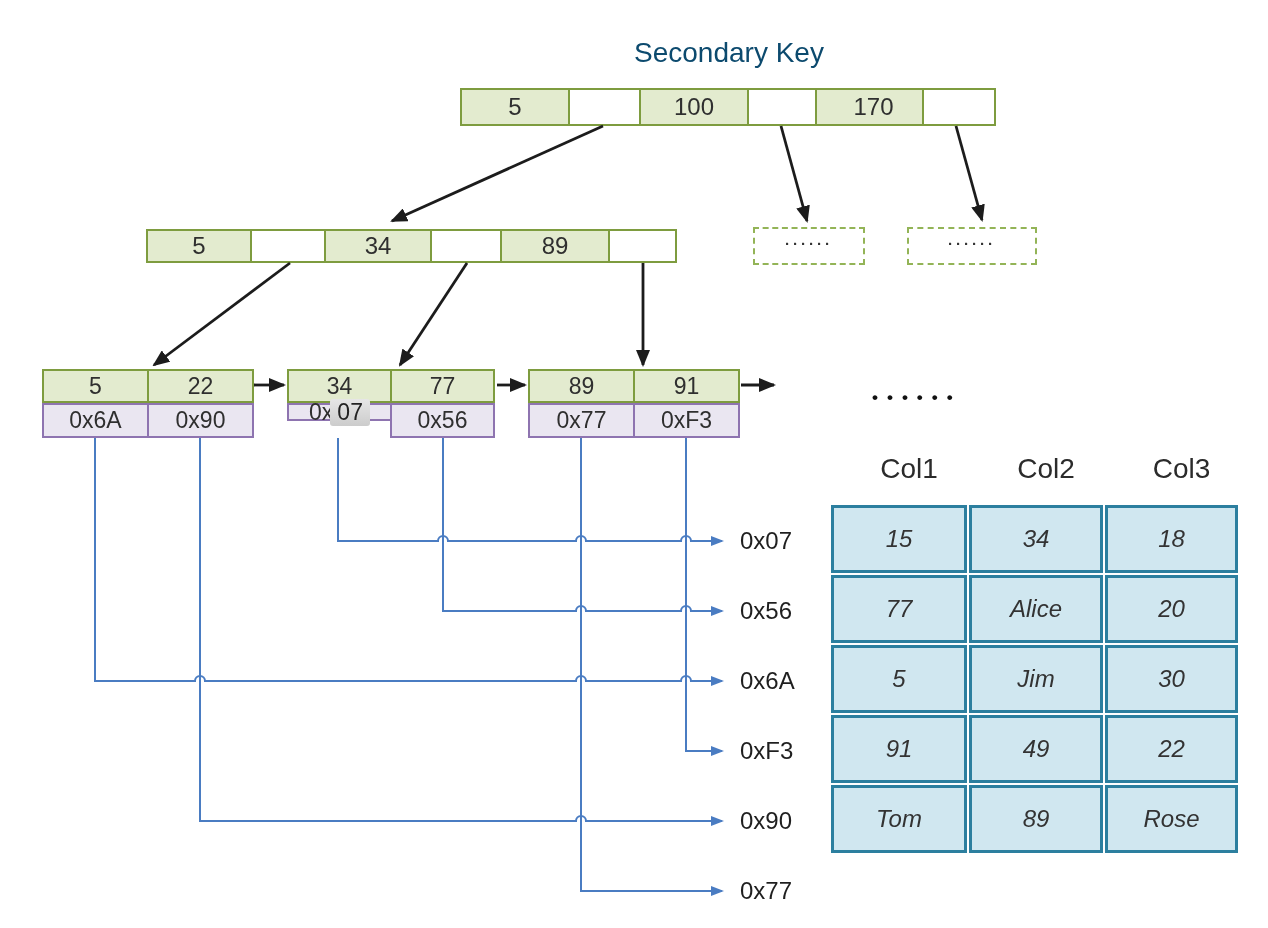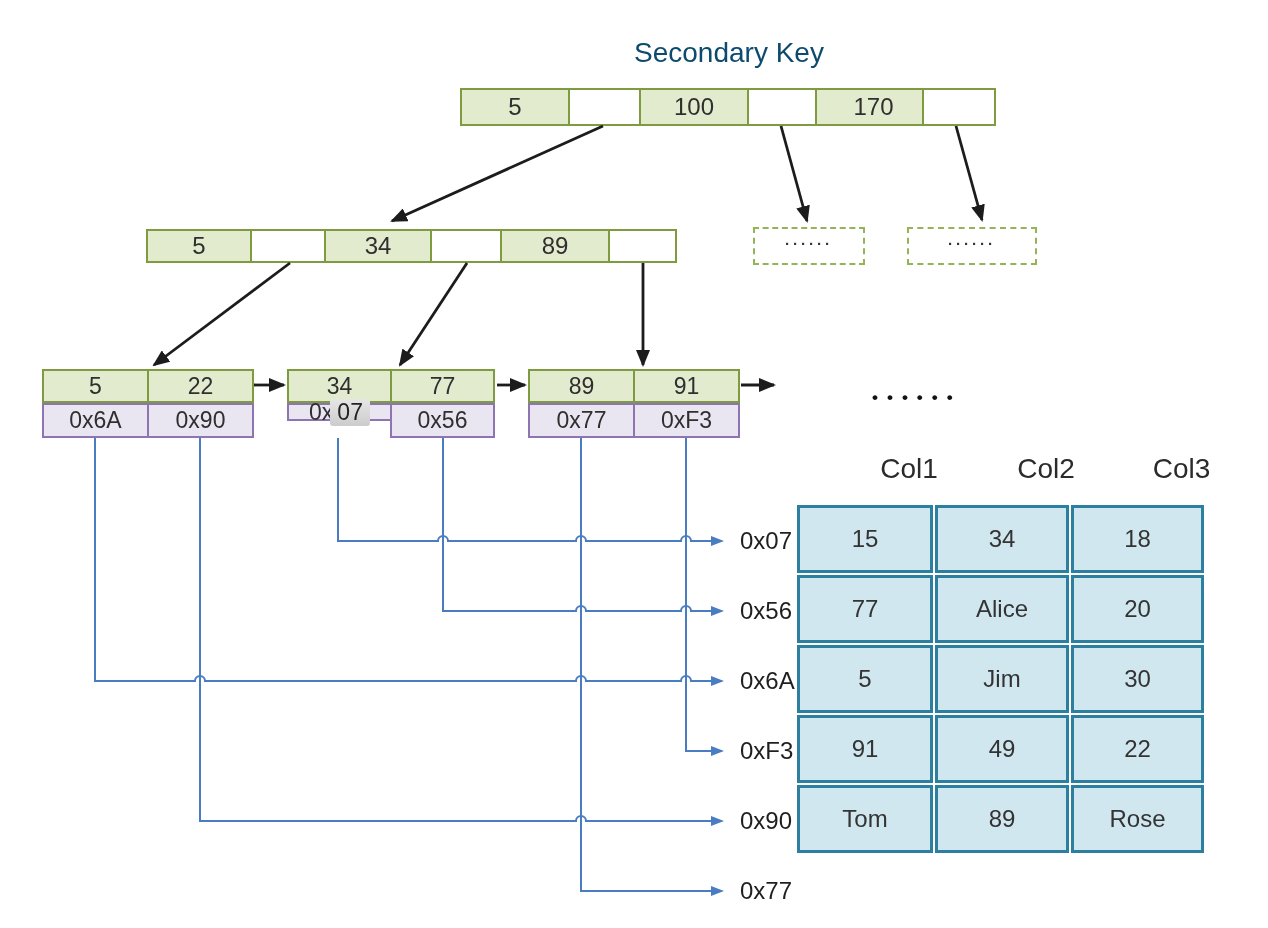--- a/index.html
+++ b/index.html
@@ -23,22 +23,22 @@
                   transform:translateY(-2px);}
   .ellipsis{position:absolute;z-index:2;font-size:17px;font-weight:bold;letter-spacing:9px;
             color:#111;}
   .ptr-label{position:absolute;left:740px;height:30px;line-height:30px;font-size:24px;
              color:#1f1f1f;z-index:2;}
   .chip{background:linear-gradient(#e6e6e6,#cccccc);border-radius:3px;padding:0 7px;
         margin-left:-3px;line-height:27px;color:#222;}
   .theaders{position:absolute;left:841px;top:453px;display:grid;
             grid-template-columns:136px 134px 133px;gap:2px;z-index:2;}
   .theaders div{text-align:center;font-size:28px;color:#2b2b2b;}
-  .dtable{position:absolute;left:797px;top:505px;display:grid;
-          grid-template-columns:136px 134px 133px;grid-auto-rows:68px;gap:2px;z-index:2;}
+  .dtable{position:absolute;left:831px;top:505px;display:grid;
+          grid-template-columns:136px 134px 133px;grid-auto-rows:68px;gap:2px;z-index:2;font-style:italic;}
   .dtable div{box-sizing:border-box;border:3px solid #2c7f9f;background:#d0e7f0;
               display:flex;align-items:center;justify-content:center;
               font-size:24px;color:#333;}
   .watermark{position:absolute;left:1072px;top:896px;font-size:18px;letter-spacing:0.5px;
              color:rgba(255,255,255,0.82);z-index:10;white-space:nowrap;}
 </style>
 </head>
 <body>
 
 <div id="canvas">

